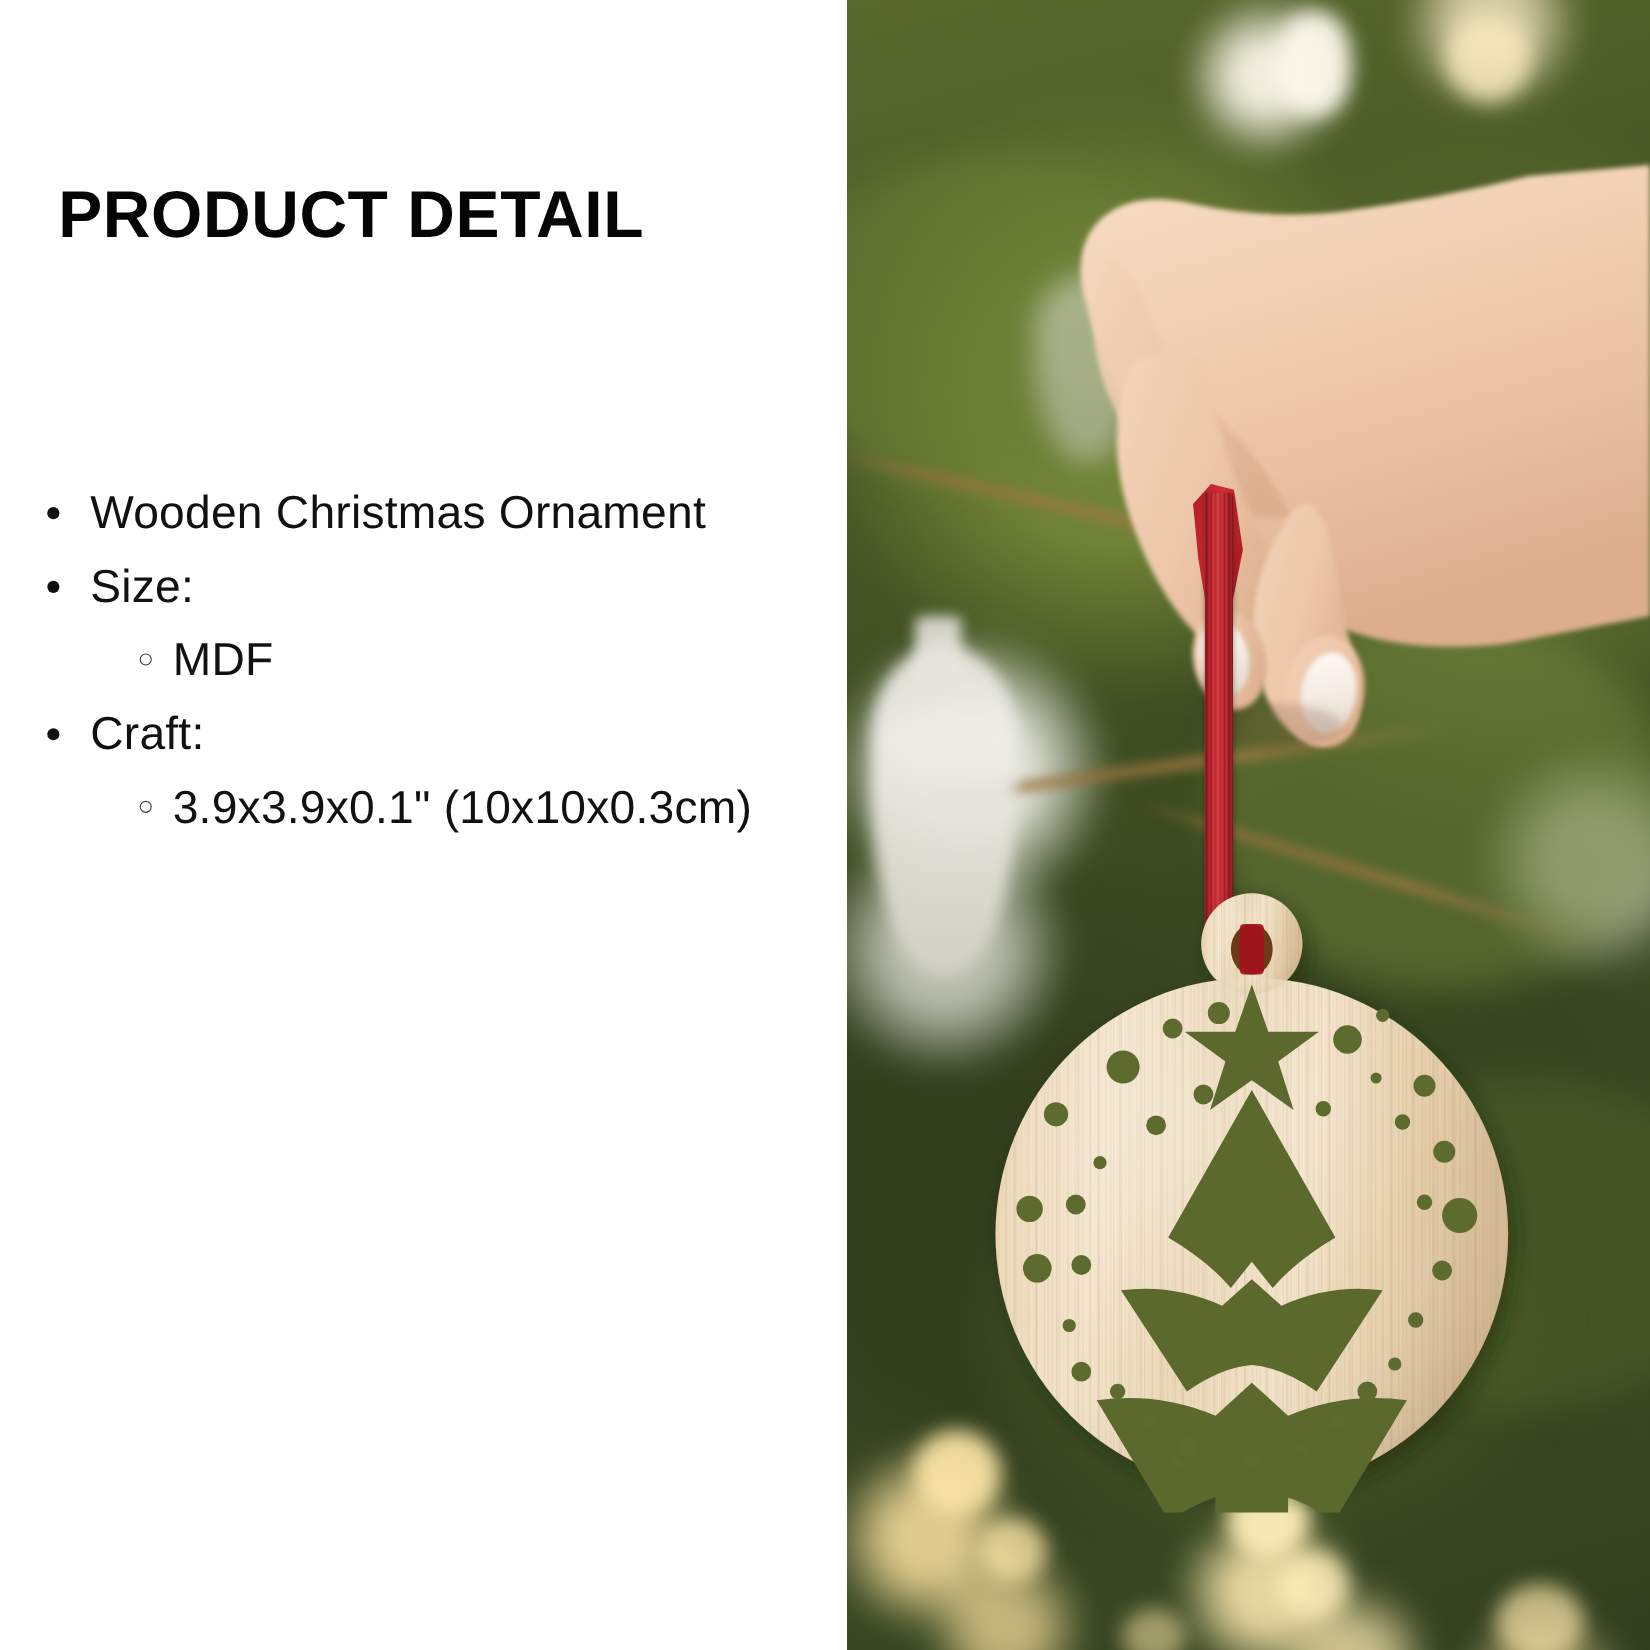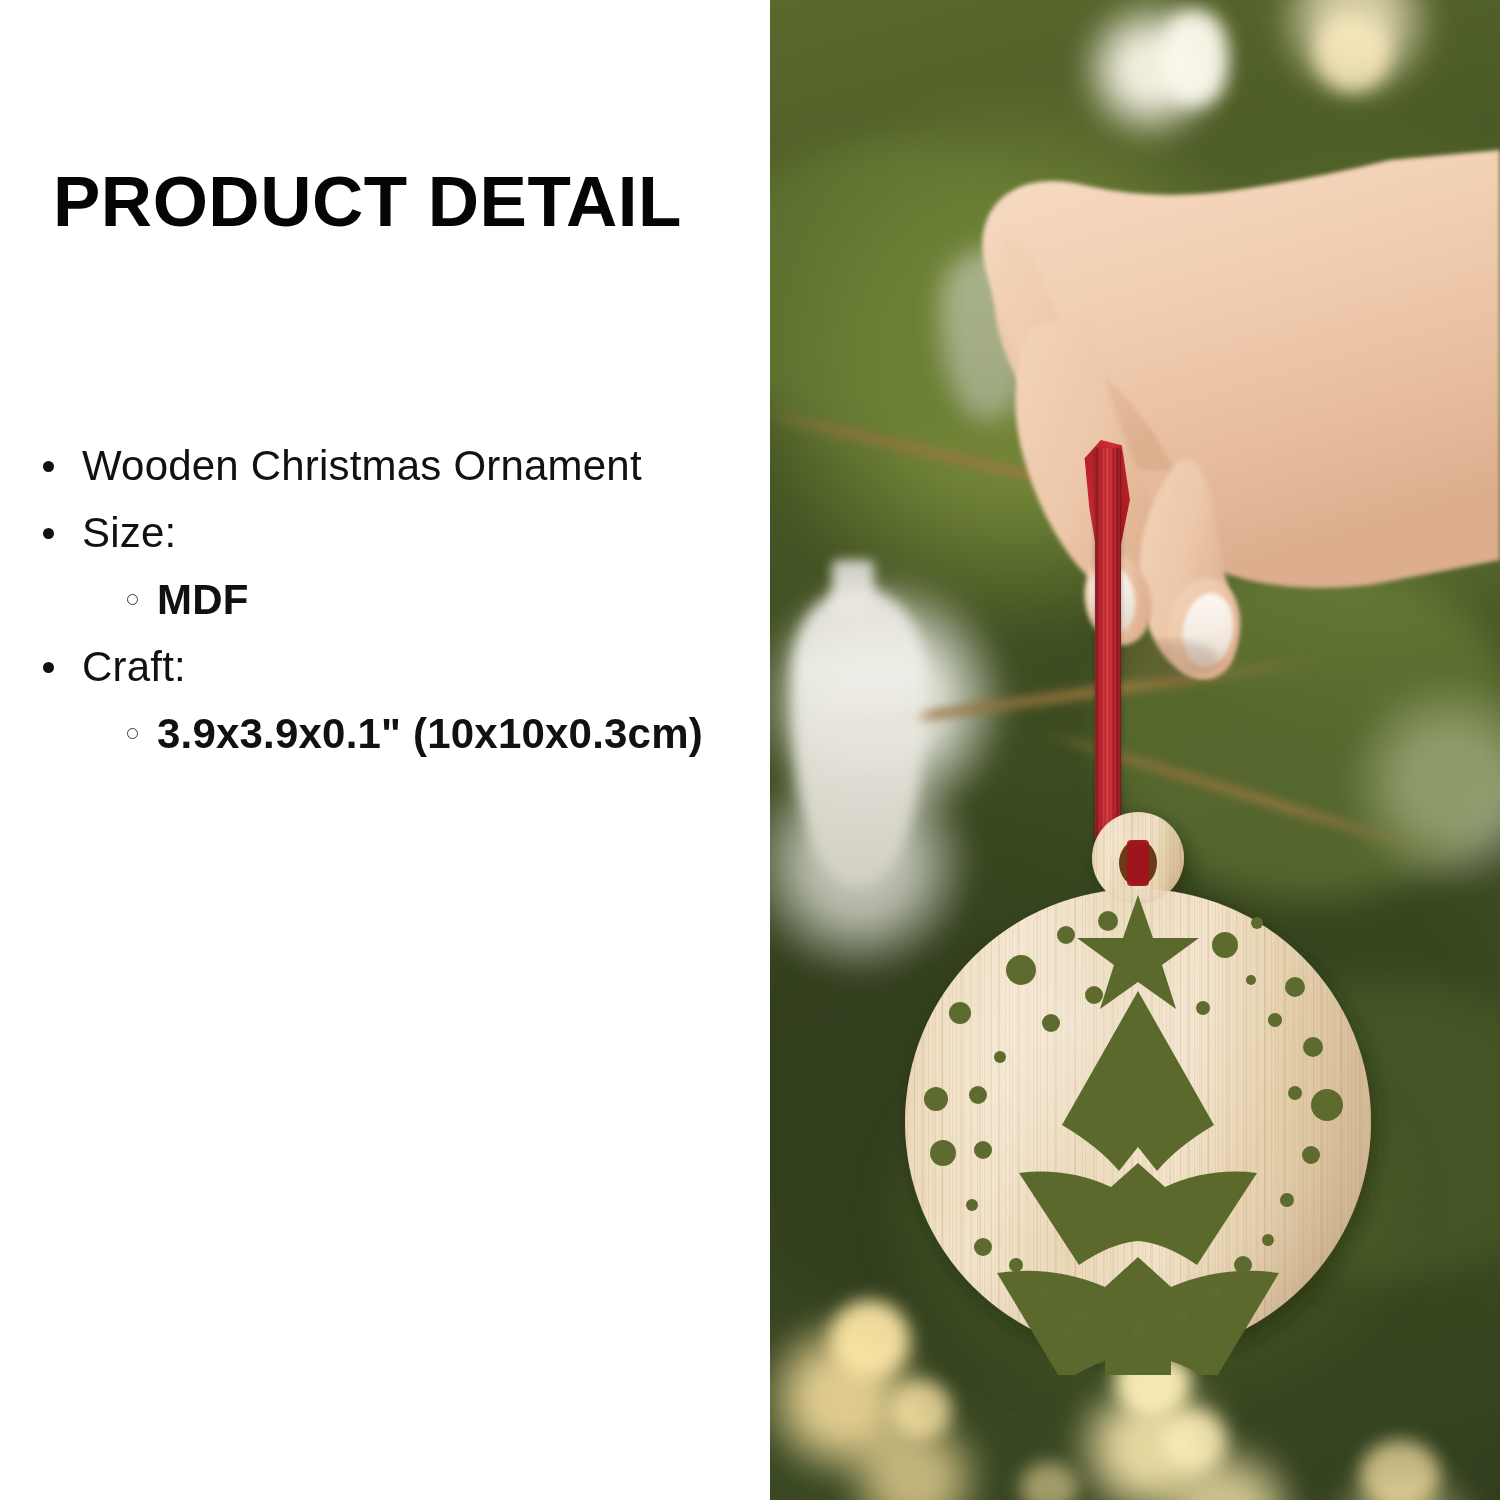--- a/index.html
+++ b/index.html
@@ -25,21 +25,21 @@
     background:#ffffff;
     box-sizing:border-box;
     padding:0;
   }
   .page-title{
     position:absolute;
     left:53px;
     top:152px;
     width:640px;
     margin:0;
-    font-size:71px;
+    font-size:60px;
     line-height:1.42;
     font-weight:700;
     letter-spacing:0.5px;
     color:#050505;
     text-transform:uppercase;
     font-family:"Liberation Sans","DejaVu Sans",sans-serif;
   }
 
   .spec-list{
     position:absolute;
@@ -74,21 +74,21 @@
     margin:0;
     padding:0;
   }
   .sub-item{
     position:relative;
     margin:0;
     padding:0 0 0 75px;
     color:#111111;
     font-size:42px;
     line-height:67px;
-    font-weight:700;
+    font-weight:400;
     letter-spacing:0.2px;
     white-space:nowrap;
   }
   .sub-item > .bullet-circle{
     position:absolute;
     left:45px;
     top:28px;
     width:11px;height:11px;
     box-sizing:border-box;
     border-radius:50%;

